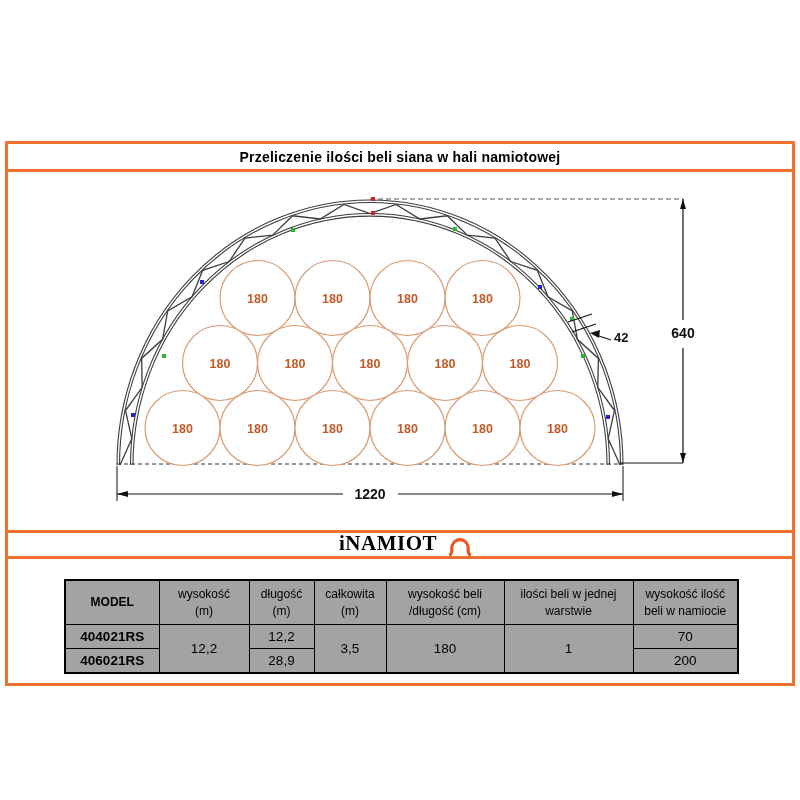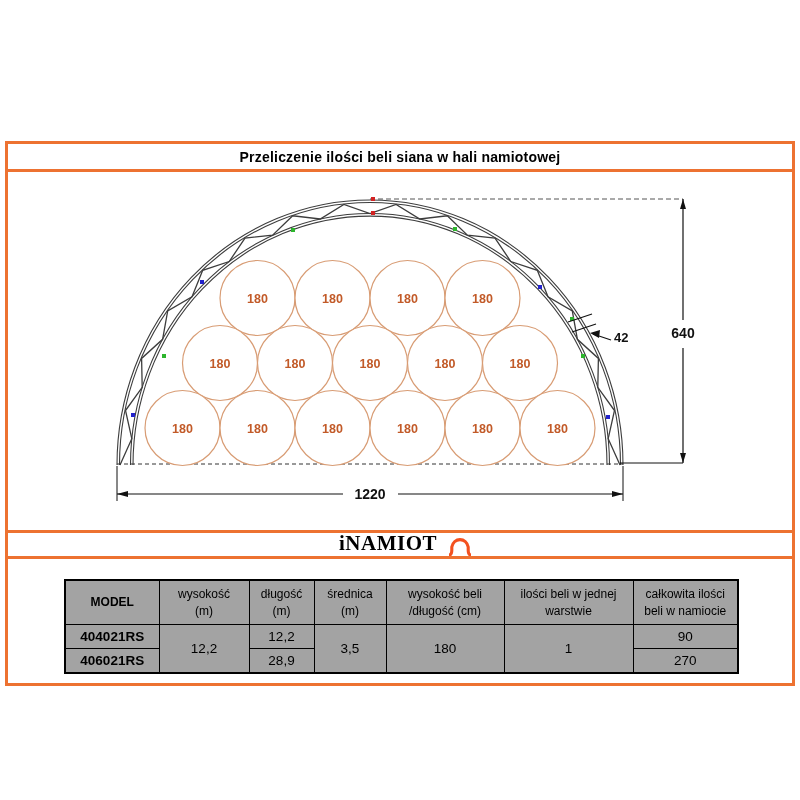--- a/index.html
+++ b/index.html
@@ -143,50 +143,50 @@
             </th>
             <th>
               <span class="hl">wysokość</span>
               <span class="hl">(m)</span>
             </th>
             <th>
               <span class="hl">długość</span>
               <span class="hl">(m)</span>
             </th>
             <th>
-              <span class="hl">średnica</span>
+              <span class="hl">całkowita</span>
               <span class="hl">(m)</span>
             </th>
             <th>
               <span class="hl">wysokość beli</span>
               <span class="hl">/długość (cm)</span>
             </th>
             <th>
               <span class="hl">ilości beli w jednej</span>
               <span class="hl">warstwie</span>
             </th>
             <th>
-              <span class="hl">całkowita ilości</span>
+              <span class="hl">wysokość ilość</span>
               <span class="hl">beli w namiocie</span>
             </th>
           </tr>
         </thead>
         <tbody>
           <tr>
             <td class="b">404021RS</td>
             <td rowspan="2">12,2</td>
             <td>12,2</td>
             <td rowspan="2">3,5</td>
             <td rowspan="2">180</td>
             <td rowspan="2">1</td>
-            <td>90</td>
+            <td>70</td>
           </tr>
           <tr>
             <td class="b">406021RS</td>
             <td>28,9</td>
-            <td>270</td>
+            <td>200</td>
           </tr>
         </tbody>
       </table>
     </div>
 
   </div>
 </div>
 
 </body></html>

